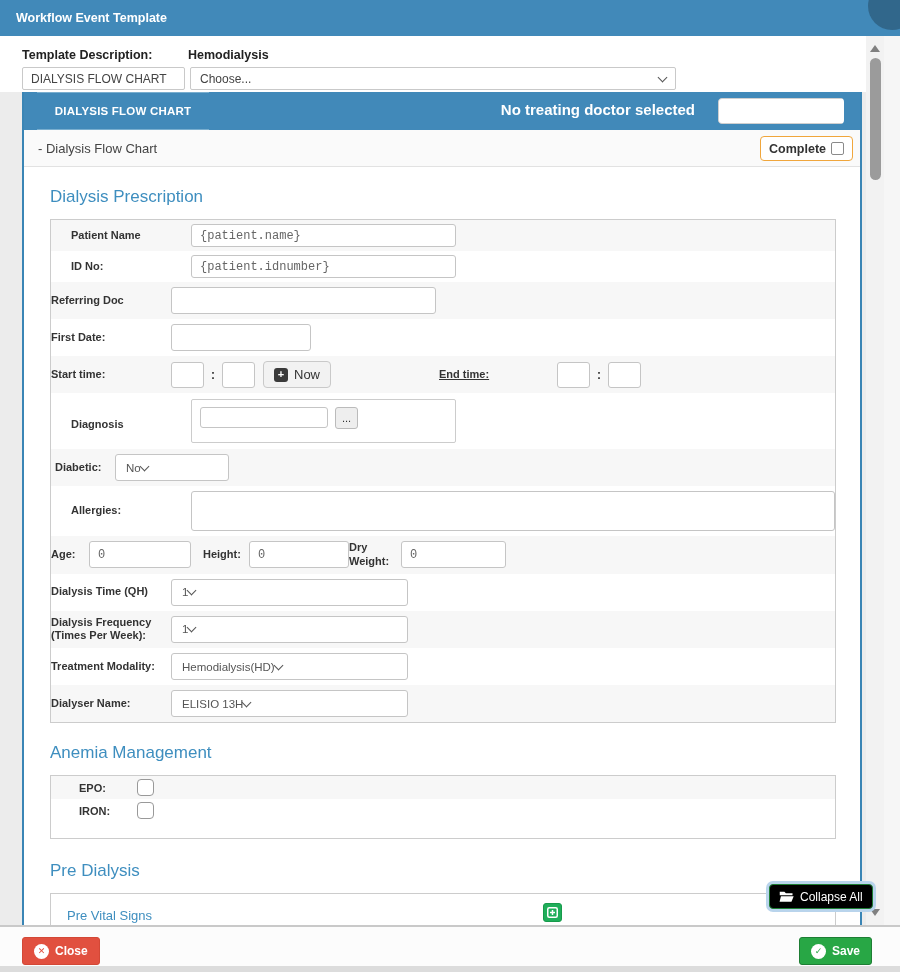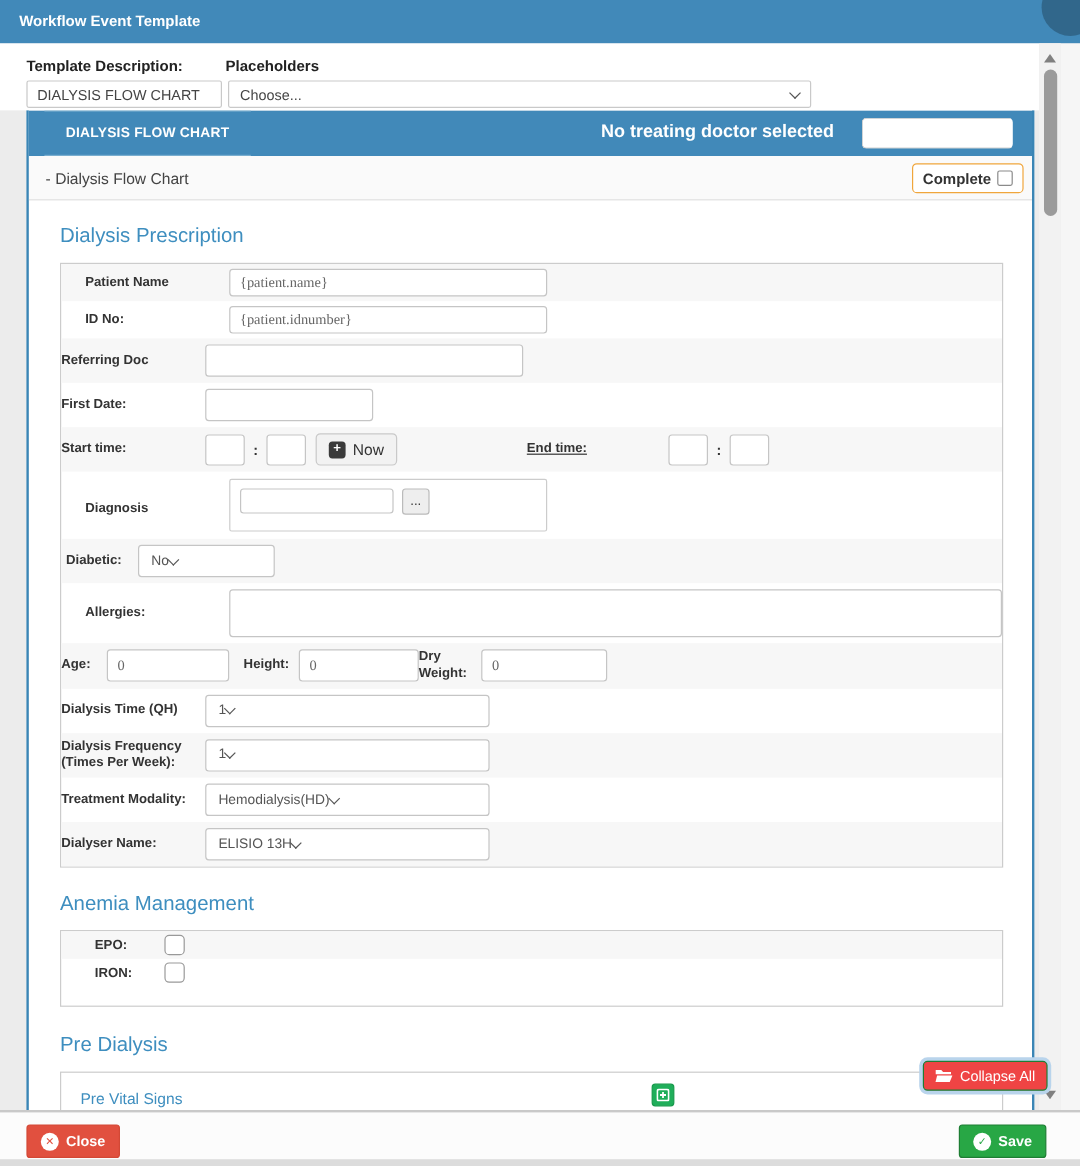--- a/index.html
+++ b/index.html
@@ -34,21 +34,21 @@
   .complete-btn { position:absolute; right:7px; top:6px; height:25px; background:#fff; border:1px solid #f0a63c; border-radius:4px; display:flex; align-items:center; gap:5px; padding:0 8px; font-weight:bold; font-size:12.5px; color:#333; font-family:inherit; cursor:pointer; }
   .checkbox { width:13px; height:13px; border:1px solid #8a8a8a; border-radius:2px; background:#fff; display:inline-block; cursor:pointer; }
   .checkbox.big { width:17px; height:17px; border-radius:4px; border-color:#999; }
   
   .content { position:relative; padding:12px 24px 0 26px; }
   .section-title { color:#3e8ebf; font-size:17px; font-weight:400; margin:8px 0 12px 0; }
   .fieldset { border:1px solid #ccc; background:#fff; }
   .frow { display:flex; align-items:center; min-height:31px; padding-left:20px; }
   .frow.striped { background:#f7f7f7; }
   .flabel { width:120px; flex-shrink:0; font-weight:bold; font-size:11px; color:#333; line-height:1.25; padding-right:4px; }
-  .txt { height:23px; border:1px solid #c5c5c5; border-radius:3px; padding:0 8px; font-size:12px; color:#666; background:#fff; font-family:Liberation Serif, serif; }
+  .txt { height:23px; border:1px solid #c5c5c5; border-radius:3px; padding:0 8px; font-size:12px; color:#666; background:#fff; font-family:Liberation Mono, monospace; }
   .w265 { width:265px; } .h27 { height:27px; }
   .w140 { width:140px; }
   .tiny { width:33px; height:26px; text-align:center; }
   .colon { font-weight:bold; color:#333; margin:0 7px; }
   .now-btn { margin-left:8px; height:27px; background:#f2f2f2; border:1px solid #c9c9c9; border-radius:4px; display:flex; align-items:center; gap:6px; padding:0 10px; font-size:13px; color:#333; font-family:inherit; cursor:pointer; }
   .plus-chip { width:14px; height:14px; background:#3a3a3a; border-radius:3px; color:#fff; font-size:11px; font-weight:bold; display:flex; align-items:center; justify-content:center; line-height:1; }
   .endtime-label { margin-left:108px; width:58px;text-decoration:underline; }
   .ml60 { margin-left:60px; }
   .diag-row { align-items:center; padding-top:6px; padding-bottom:6px; }
   .diag-box { width:265px; height:44px; border:1px solid #ccc; border-radius:2px; display:flex; align-items:flex-start; gap:7px; padding:7px 8px; }
@@ -64,21 +64,21 @@
   
   .anemia-box { border:1px solid #ccc; background:#fff; padding-bottom:16px; }
   .arow { display:flex; align-items:center; height:23px; padding-left:28px; }
   .arow.striped { background:#f7f7f7; }
   .alabel { width:58px; font-weight:bold; font-size:11px; }
   
   .pre-box { border:1px solid #ccc; background:#fff; position:relative; padding:10px 0 30px 16px; margin-bottom:40px; }
   .sub-title { color:#3e8ebf; font-size:13px; margin-top:4px; }
   .add-btn { position:absolute; left:492px; top:9px; width:19px; height:19px; background:#1fae5a; border:1px solid #179a4b; border-radius:3px; display:flex; align-items:center; justify-content:center; cursor:pointer; }
   
-  .collapse-btn { position:absolute; left:769px; top:884px; height:25px; background:#ef4444; border:1px solid #1e7e34; border-radius:4px; color:#fff; display:flex; align-items:center; gap:6px; padding:0 9px; font-size:12px; font-family:inherit; cursor:pointer; box-shadow:0 0 0 3px #b9d4ec; z-index:20; }
+  .collapse-btn { position:absolute; left:769px; top:884px; height:25px; background:#000000; border:1px solid #1e7e34; border-radius:4px; color:#fff; display:flex; align-items:center; gap:6px; padding:0 9px; font-size:12px; font-family:inherit; cursor:pointer; box-shadow:0 0 0 3px #b9d4ec; z-index:20; }
   
   .scroll-track { position:absolute; top:36px; left:866px; width:18px; height:889px; background:#f2f2f2; z-index:15; }
   .right-gutter { position:absolute; top:36px; left:884px; width:16px; height:889px; background:#f6f6f6; }
   .arrow-up { position:absolute; top:9px; left:4px; width:0; height:0; border-left:5px solid transparent; border-right:5px solid transparent; border-bottom:7px solid #808080; cursor:pointer; }
   .arrow-down { position:absolute; bottom:9px; left:4px; width:0; height:0; border-left:5px solid transparent; border-right:5px solid transparent; border-top:7px solid #808080; cursor:pointer; }
   .scroll-thumb { position:absolute; top:22px; left:3.5px; width:11px; height:122px; background:#9b9b9b; border-radius:6px; cursor:pointer; }
   
   .footer { position:absolute; top:925px; left:0; width:900px; height:47px; background:#fcfcfc; border-top:2px solid #c9c9c9; z-index:18; }
   .footer-strip { position:absolute; bottom:0; left:0; width:100%; height:6px; background:#dcdcdc; }
   .close-btn { position:absolute; left:22px; top:10px; height:28px; background:#e1503f; border:1px solid #d34836; border-radius:3px; color:#fff; font-weight:bold; font-size:12px; display:flex; align-items:center; gap:6px; padding:0 11px; font-family:inherit; cursor:pointer; }
@@ -89,21 +89,21 @@
 </head>
 <body>
 
 <div class="titlebar">
   <span class="titlebar-text">Workflow Event Template</span>
   <div class="corner-circle"></div>
 </div>
 
 <div class="toolbar">
   <span class="tb-label l1">Template Description:</span>
-  <span class="tb-label l2">Placeholders</span>
+  <span class="tb-label l2">Hemodialysis</span>
   <input class="tb-input" value="DIALYSIS FLOW CHART" style="">
   <div class="tb-select">
     <span>Choose...</span>
     <span class="chev"></span>
   </div>
 </div>
 
 <div class="panel">
   <div class="panel-header">
     <div class="panel-tab">DIALYSIS FLOW CHART</div>

